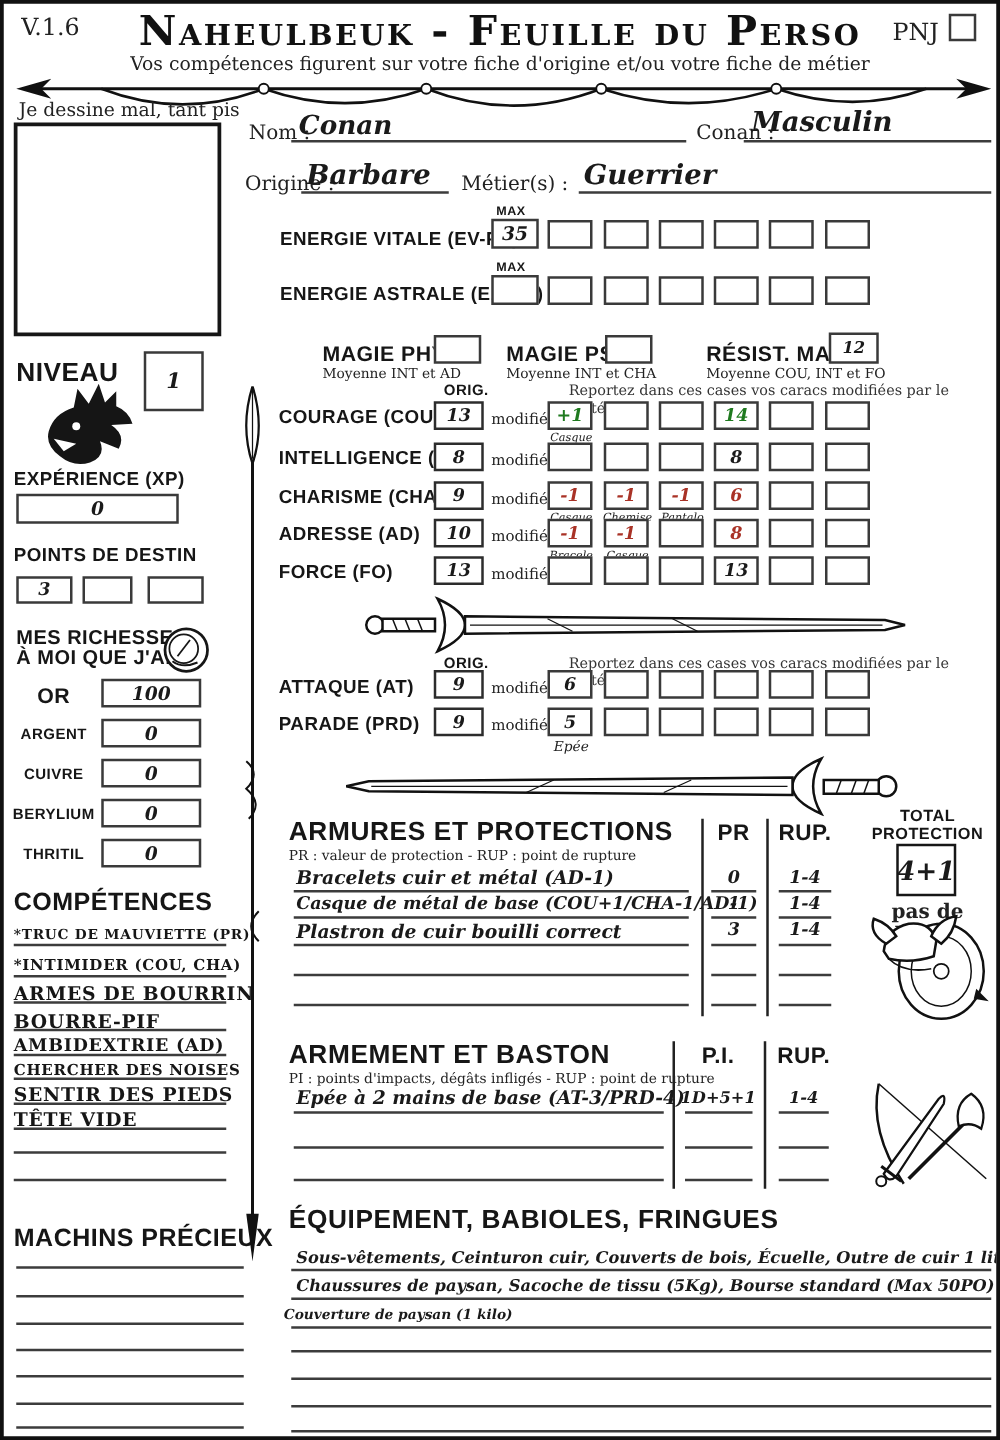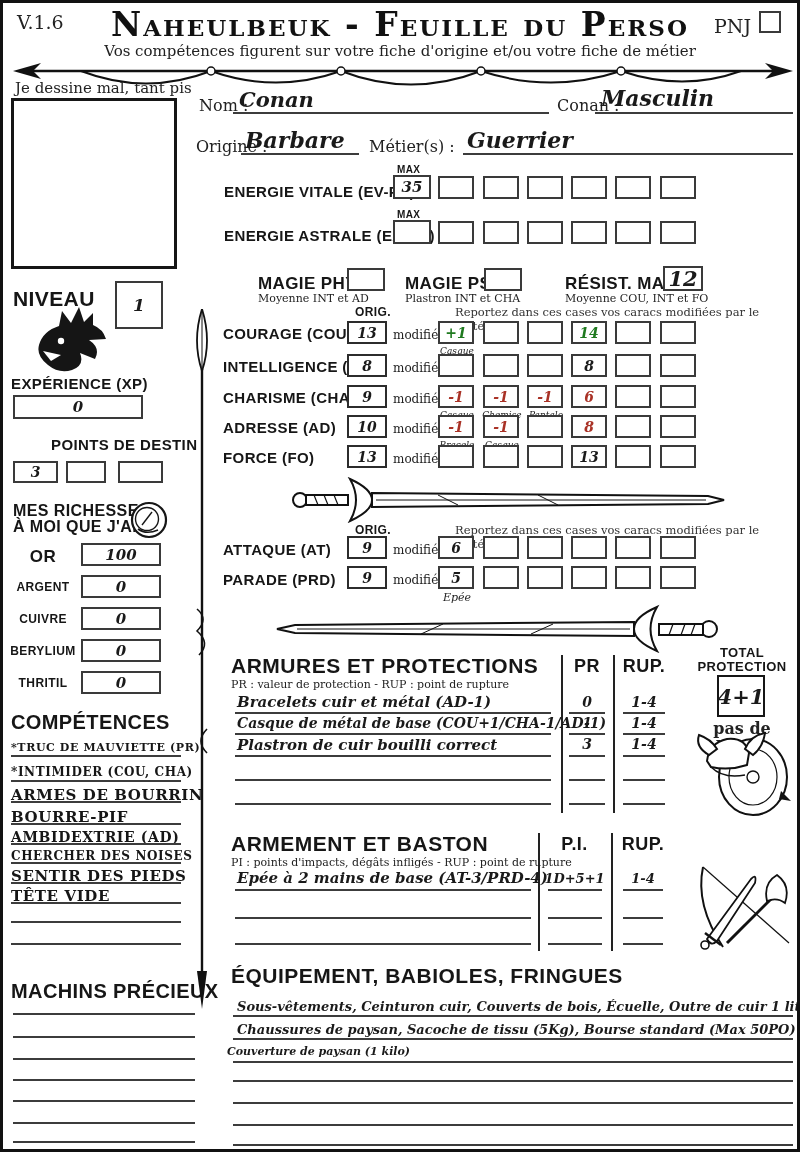--- a/index.html
+++ b/index.html
@@ -66,21 +66,21 @@
       <circle cx="30" cy="38" r="3.2" fill="#fff"></circle>
       <path d="M12 48 L30 52 L20 58 Z" fill="#fff"></path>
     </svg>
   </div>
 
   <div class="abs h1" style="left:8px;top:372px;font-size:15px;">EXPÉRIENCE (XP)</div>
   <div class="box" style="left:10px;top:392px;width:130px;height:24px;">
       <span class="hv" style="font-size:15px;">0</span>
     </div>
 
-  <div class="abs h1" style="left:8px;top:433px;font-size:15px;margin-left:40px;">POINTS DE DESTIN</div>
+  <div class="abs h1" style="left:8px;top:433px;font-size:15px;">POINTS DE DESTIN</div>
   <div class="box" style="left:10px;top:458px;width:45px;height:22px;">
       <span class="hv" style="font-size:14px;">3</span>
     </div>
   <div class="box" style="left:63px;top:458px;width:40px;height:22px;"></div>
   <div class="box" style="left:115px;top:458px;width:45px;height:22px;"></div>
 
   <div class="abs h1" style="left:10px;top:499px;font-size:16px;">MES RICHESSES</div>
   <div class="abs h1" style="left:10px;top:515px;font-size:16px;">À MOI QUE J'AI</div>
   <div class="abs" style="left:127px;top:498px;">
     <svg width="38" height="38" viewBox="0 0 38 38">
@@ -192,24 +192,24 @@
 
   <div class="abs h1" style="left:255px;top:271px;font-size:17px;">MAGIE PHYS.</div>
   <div class="box" style="left:344px;top:265px;width:38px;height:23px;">
       <span class="hv" style="font-size:14px;"></span>
     </div>
   <div class="abs ital" style="left:255px;top:289px;font-size:11px;">Moyenne INT et AD</div>
   <div class="abs h1" style="left:402px;top:271px;font-size:17px;">MAGIE PSY.</div>
   <div class="box" style="left:481px;top:265px;width:38px;height:23px;">
       <span class="hv" style="font-size:14px;"></span>
     </div>
-  <div class="abs ital" style="left:402px;top:289px;font-size:11px;">Plastron INT et CHA</div>
+  <div class="abs ital" style="left:402px;top:289px;font-size:11px;">Moyenne INT et CHA</div>
   <div class="abs h1" style="left:562px;top:271px;font-size:17px;">RÉSIST. MAGIE</div>
   <div class="box" style="left:660px;top:263px;width:40px;height:25px;">
-      <span class="hv" style="font-size:21px;">12</span>
+      <span class="hv" style="font-size:13px;">12</span>
     </div>
   <div class="abs ital" style="left:562px;top:289px;font-size:11px;">Moyenne COU, INT et FO</div>
 
   <div class="abs h1" style="left:352px;top:302px;font-size:12px;">ORIG.</div>
   <div class="abs ital" style="left:452px;top:302px;font-size:11.5px;color:#333;">Reportez dans ces cases vos caracs modifiées par le matériel</div>
 
   <div class="abs h1" style="left:220px;top:322px;font-size:15px;">COURAGE (COU)</div>
   <div class="box obox" style="left:344px;top:318px;">
       <span class="hv" style="font-size:14px;">13</span>
     </div>

